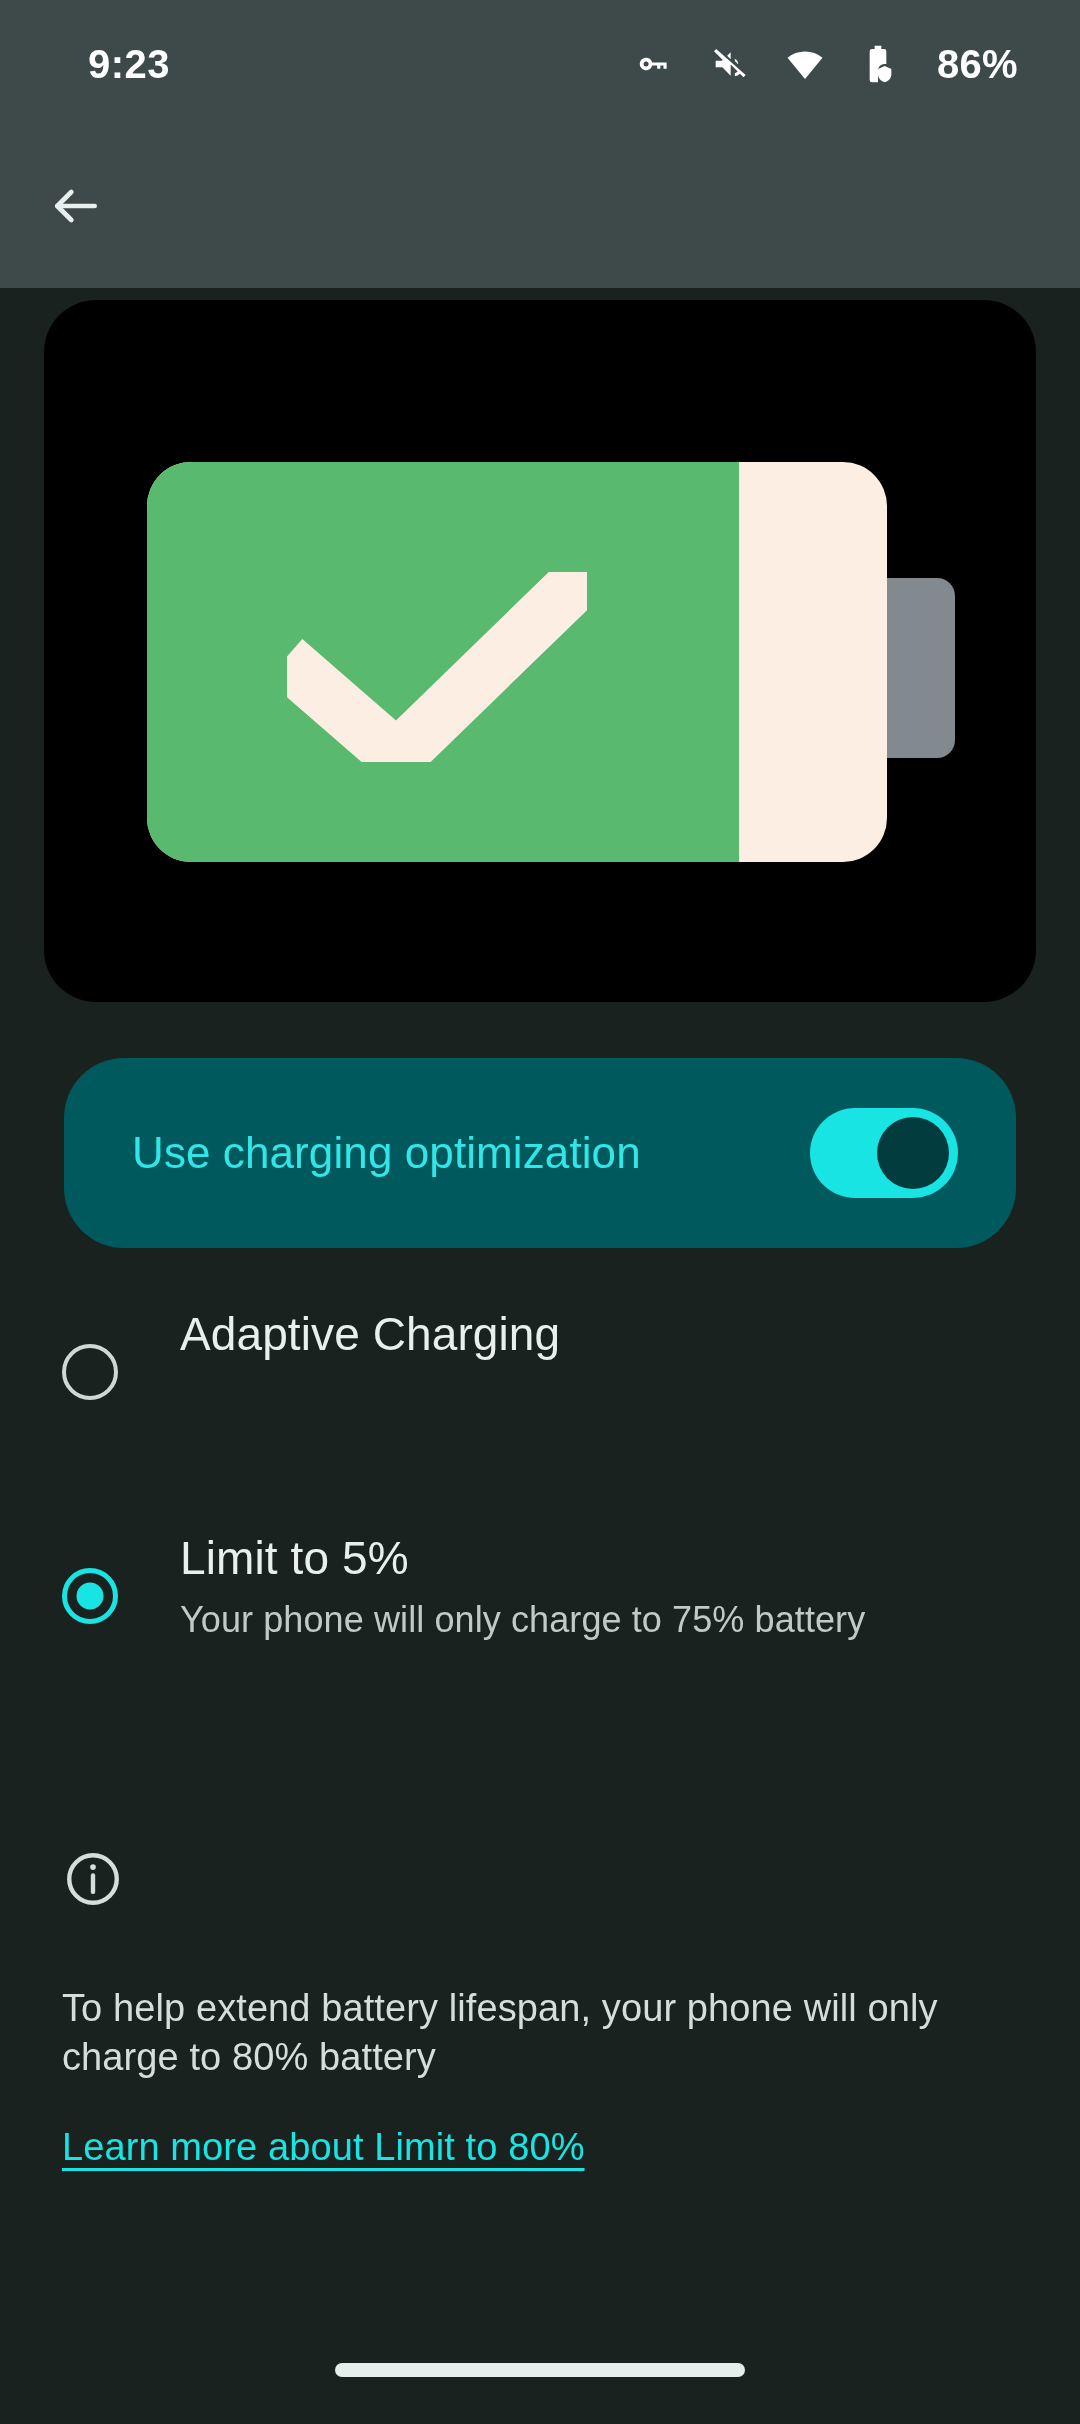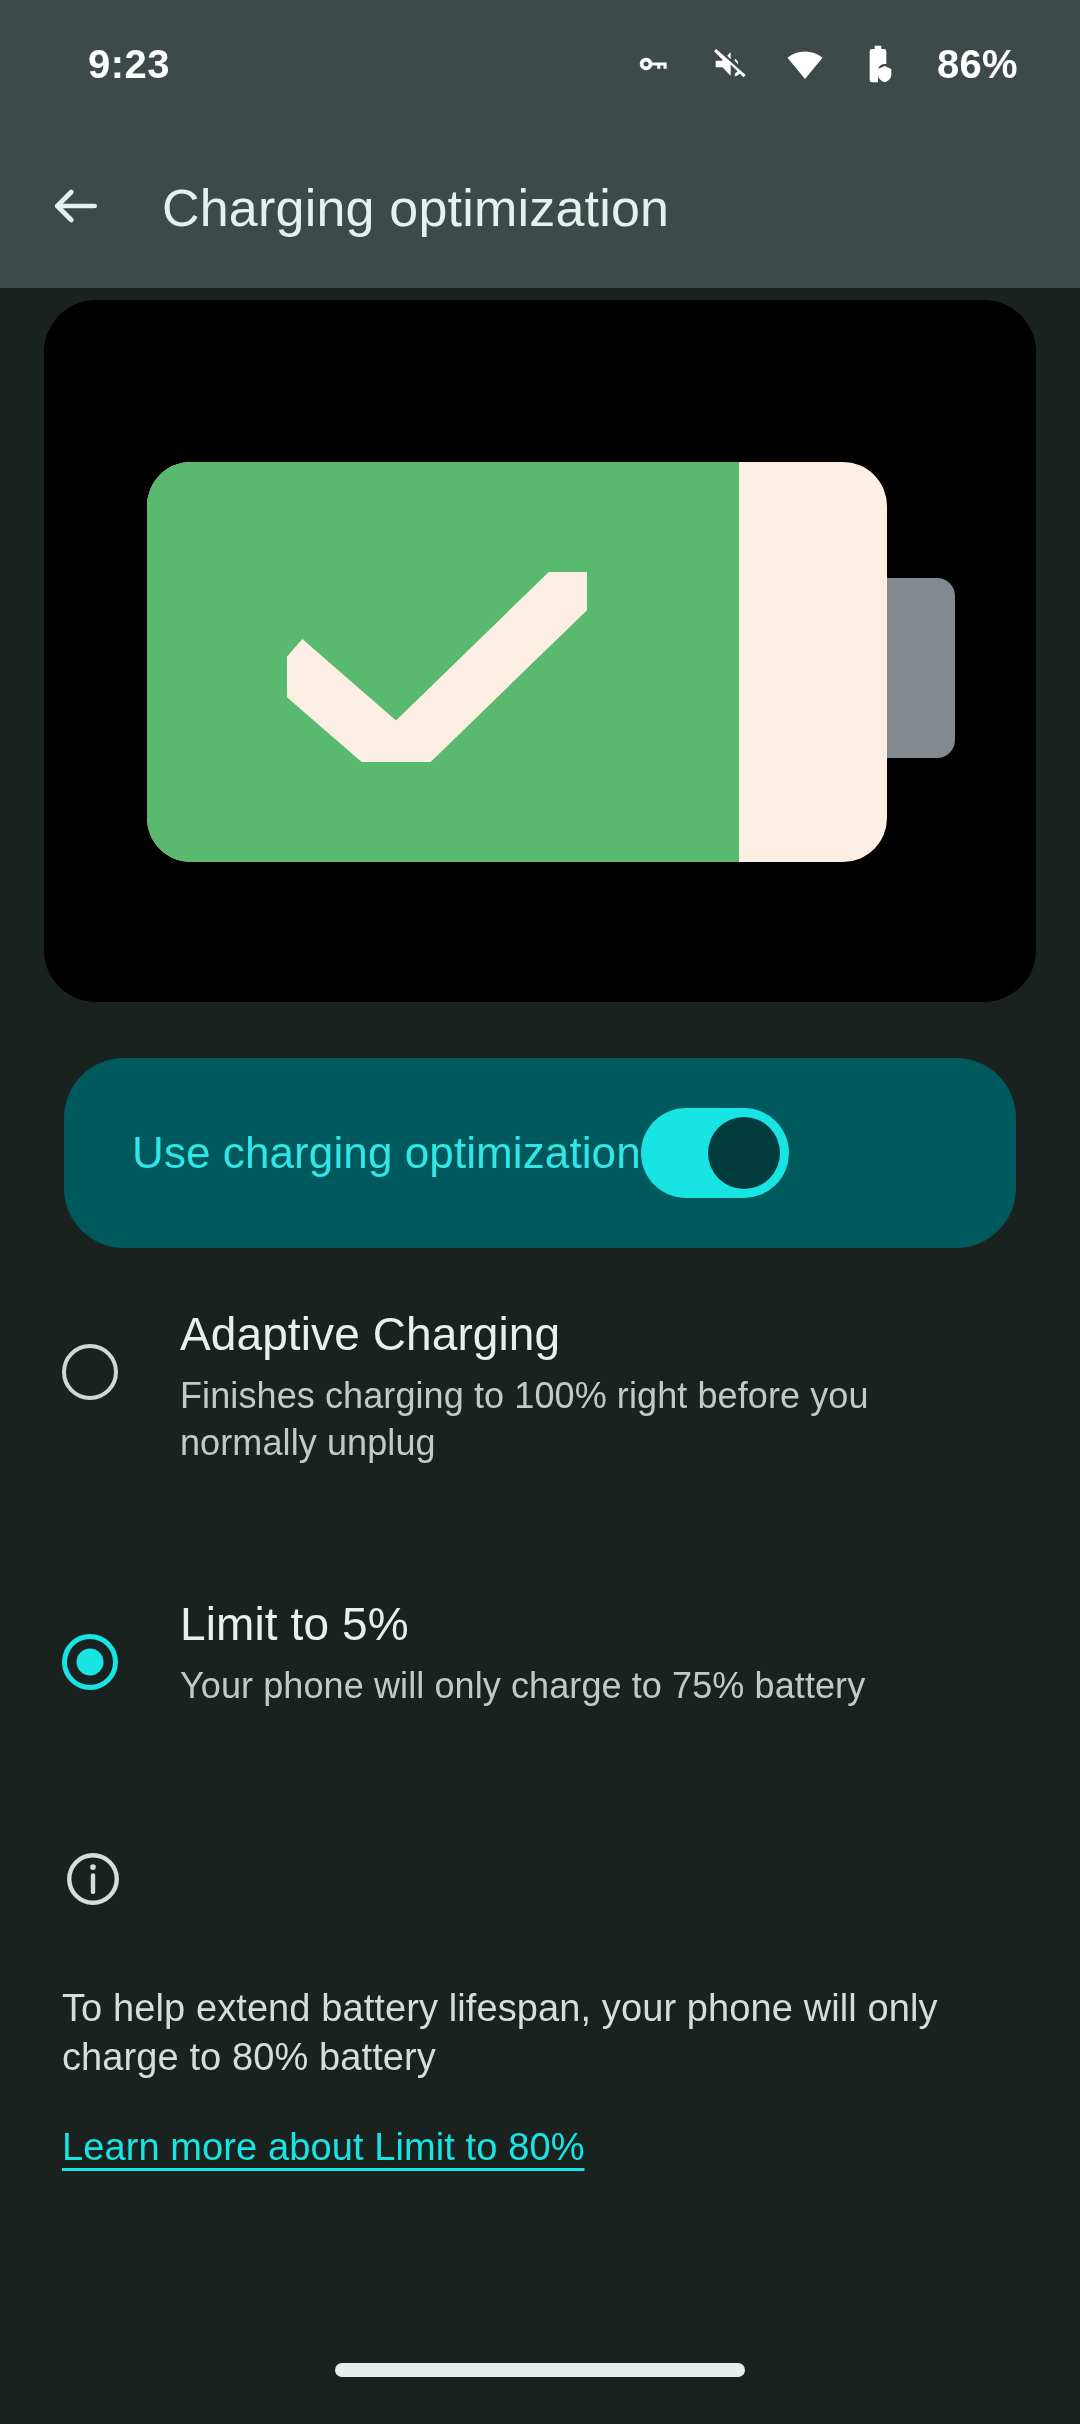--- a/index.html
+++ b/index.html
@@ -142,21 +142,21 @@
   .toggle-card {
     position: absolute;
     top: 770px;
     left: 64px;
     width: 952px;
     height: 190px;
     background: #00595c;
     border-radius: 60px;
     display: flex;
     align-items: center;
-    justify-content: flex-start;
+    justify-content: space-between;
     padding: 0 58px 0 68px;
     cursor: pointer;
   }
   .toggle-label {
     color: #30e6e6;
     font-size: 44px;
     font-weight: 400;
     letter-spacing: 0.1px;
   }
   .switch {
@@ -319,21 +319,20 @@
 
   <div class="app-bar">
     <div class="back-btn">
       <span>
         <svg width="56" height="56" viewBox="0 0 24 24" fill="none" stroke="#e8f0ee" stroke-width="2" stroke-linecap="round" stroke-linejoin="round">
           <path d="M20 12H4"></path>
             <path d="M10 6l-6 6 6 6"></path>
         </svg>
       </span>
     </div>
-    <div class="app-title">Charging optimization</div>
   </div>
 
   <div class="content">
 
     <div class="illus-card">
       <div class="battery-wrap">
         <div class="battery-body">
           <div class="battery-fill"></div>
           <span class="battery-check">
             <svg width="300" height="190" viewBox="0 0 300 190" fill="none" stroke="#fdeee3" stroke-width="54" stroke-linecap="square" stroke-linejoin="miter">
@@ -351,21 +350,20 @@
         <div class="switch-thumb"></div>
       </div>
     </div>
 
     <div class="options">
 
       <div class="option-row">
         <div class="radio radio-off"></div>
         <div class="option-text">
           <div class="option-title">Adaptive Charging</div>
-          <div class="option-desc">Finishes charging to 100% right before you normally unplug</div>
         </div>
       </div>
 
       <div class="opt-gap"></div>
 
       <div class="option-row">
         <div class="radio radio-on"></div>
         <div class="option-text">
           <div class="option-title">Limit to 5%</div>
           <div class="option-desc">Your phone will only charge to 75% battery</div>

